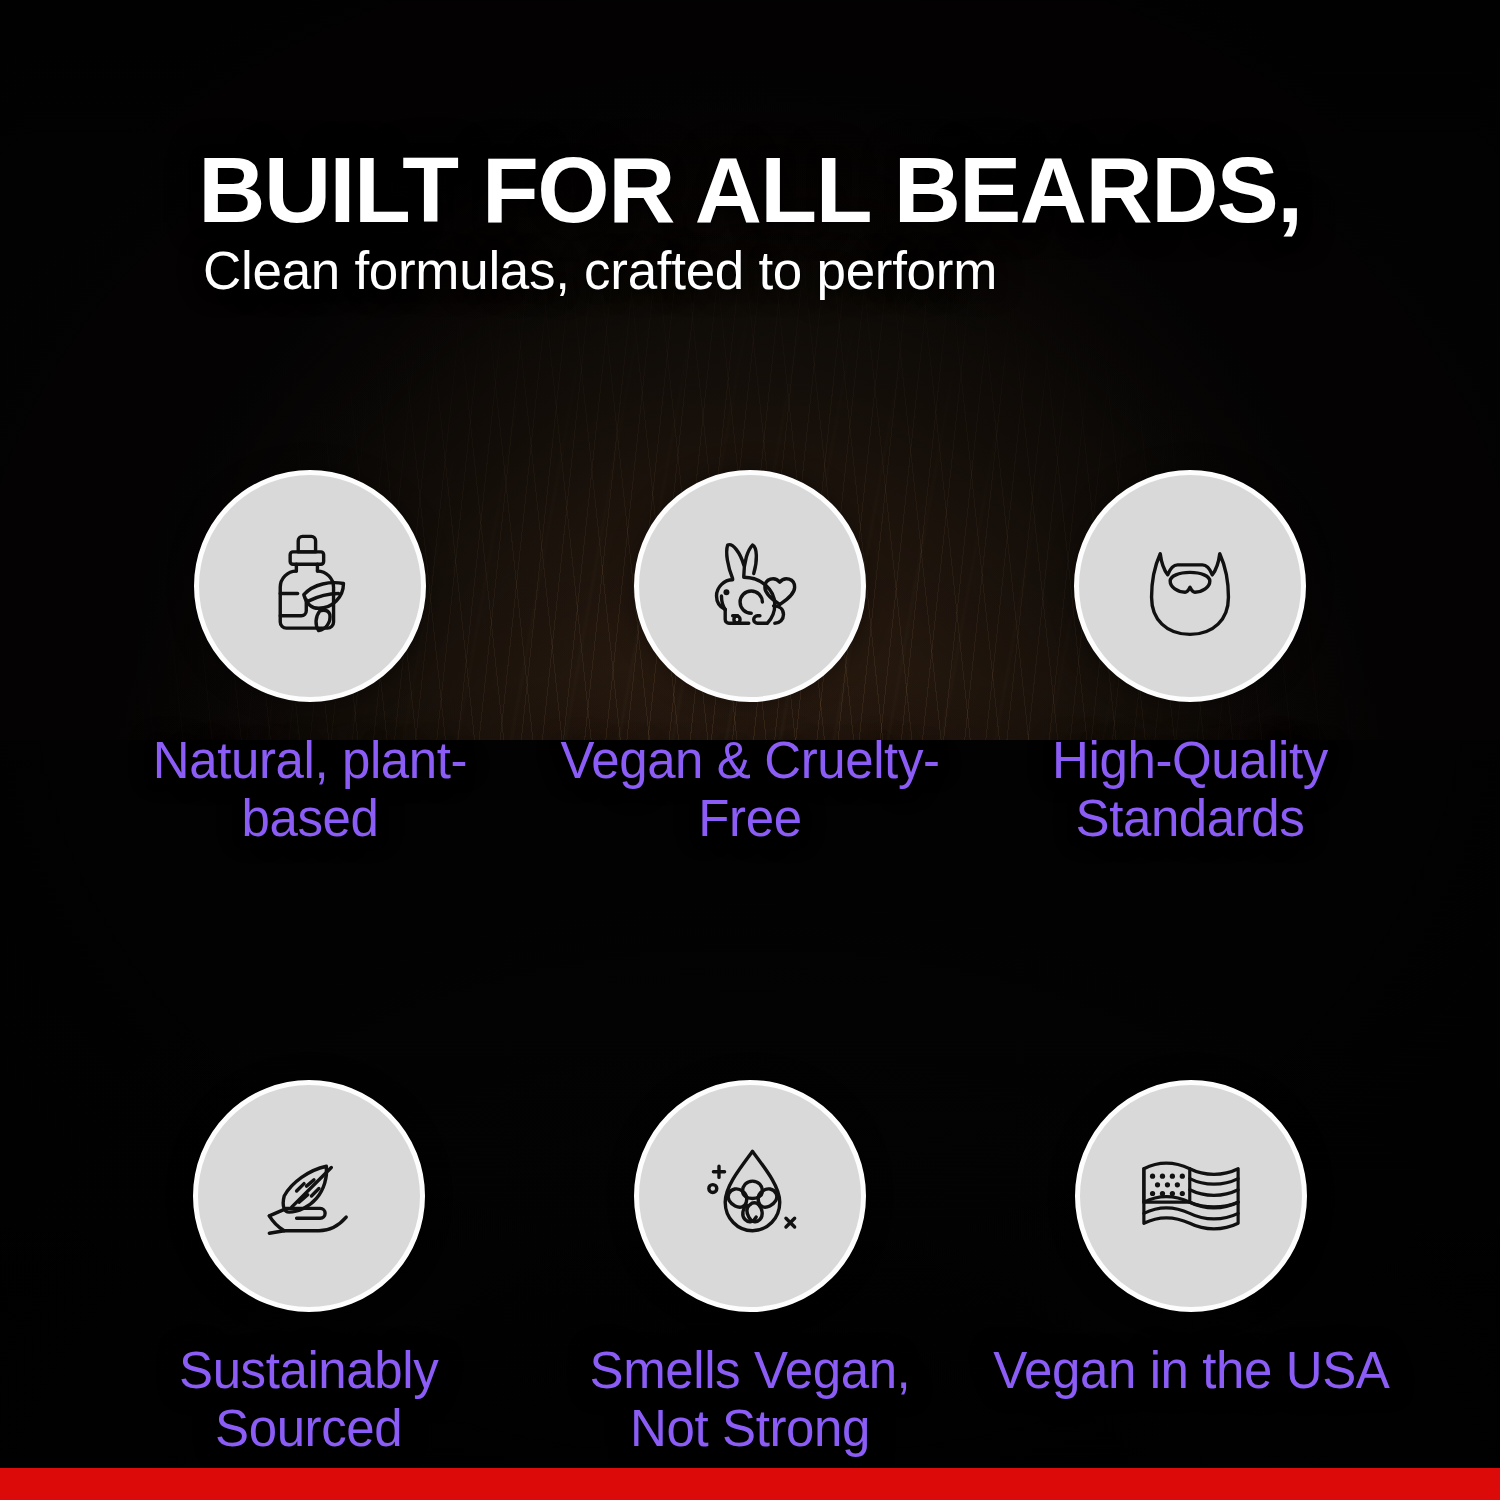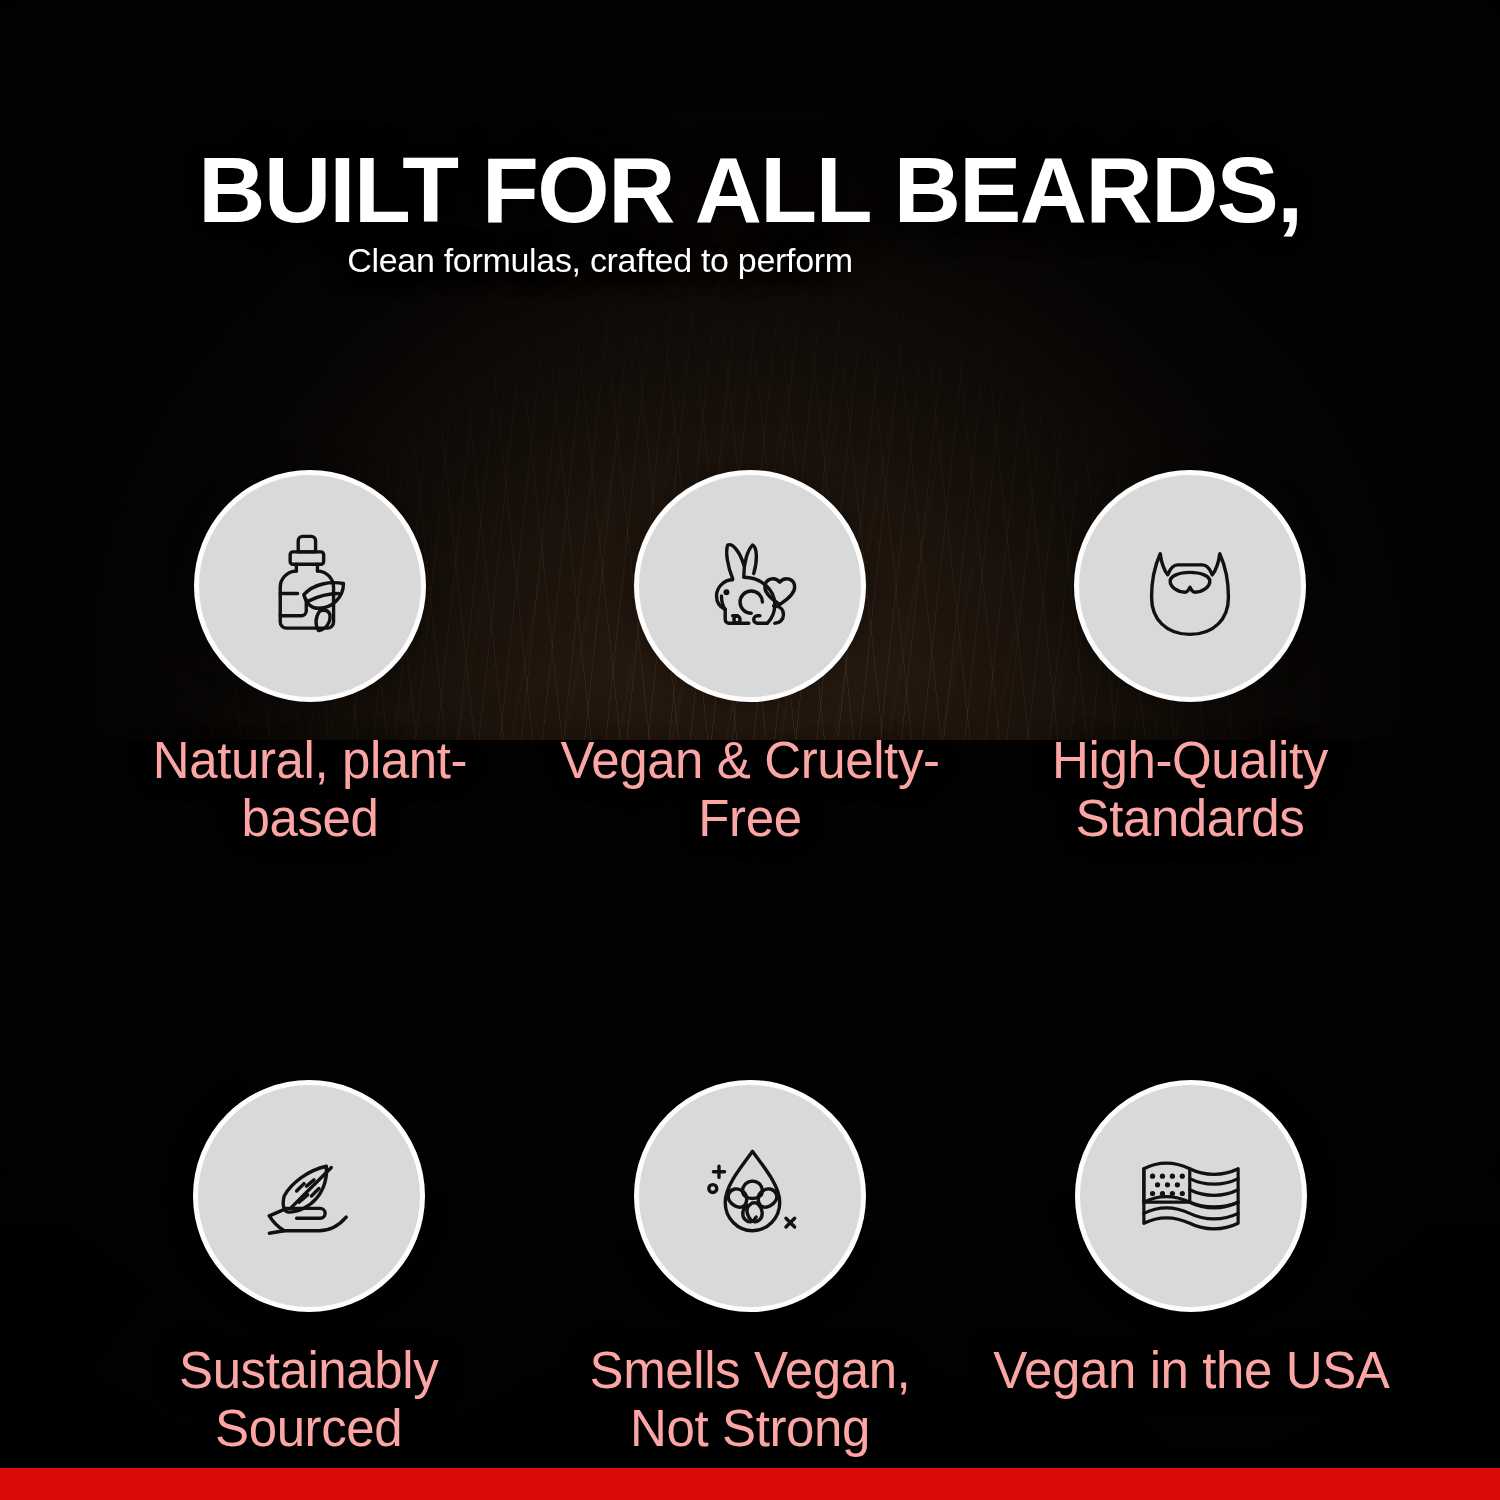--- a/index.html
+++ b/index.html
@@ -124,21 +124,21 @@
     font-weight:700;
     letter-spacing:-1.5px;
     color:#ffffff;
     text-shadow:0 2px 14px rgba(0,0,0,.75), 0 0 34px rgba(0,0,0,.5);
     white-space:nowrap;
   }
 
   .subhead {
     position:absolute; top:242px; left:0; width:1200px;
     text-align:center;
-    font-size:34px; line-height:1.1;
+    font-size:53px; line-height:1.1;
     font-weight:400;
     letter-spacing:-0.3px;
     color:#ffffff;
     text-shadow:0 2px 12px rgba(0,0,0,.8), 0 0 26px rgba(0,0,0,.55);
     white-space:nowrap;
   }
 
   
   .grid {
     position:absolute;
@@ -162,21 +162,21 @@
   }
   .badge svg { width:124px; height:124px; display:block; }
   .badge svg * { vector-effect:non-scaling-stroke; }
 
   .cell-label {
     margin-top:30px;
     text-align:center;
     font-size:51px; line-height:1.14;
     font-weight:400;
     letter-spacing:-0.4px;
-    color:#fca5a5;
+    color:#8b5cf6;
     text-shadow:0 2px 11px rgba(0,0,0,.85), 0 0 24px rgba(0,0,0,.6);
     max-width:400px;
   }
 
   .footer-bar {
     position:absolute; left:0; bottom:0; width:1500px; height:32px;
   }
 </style>
 </head>
 <body>

